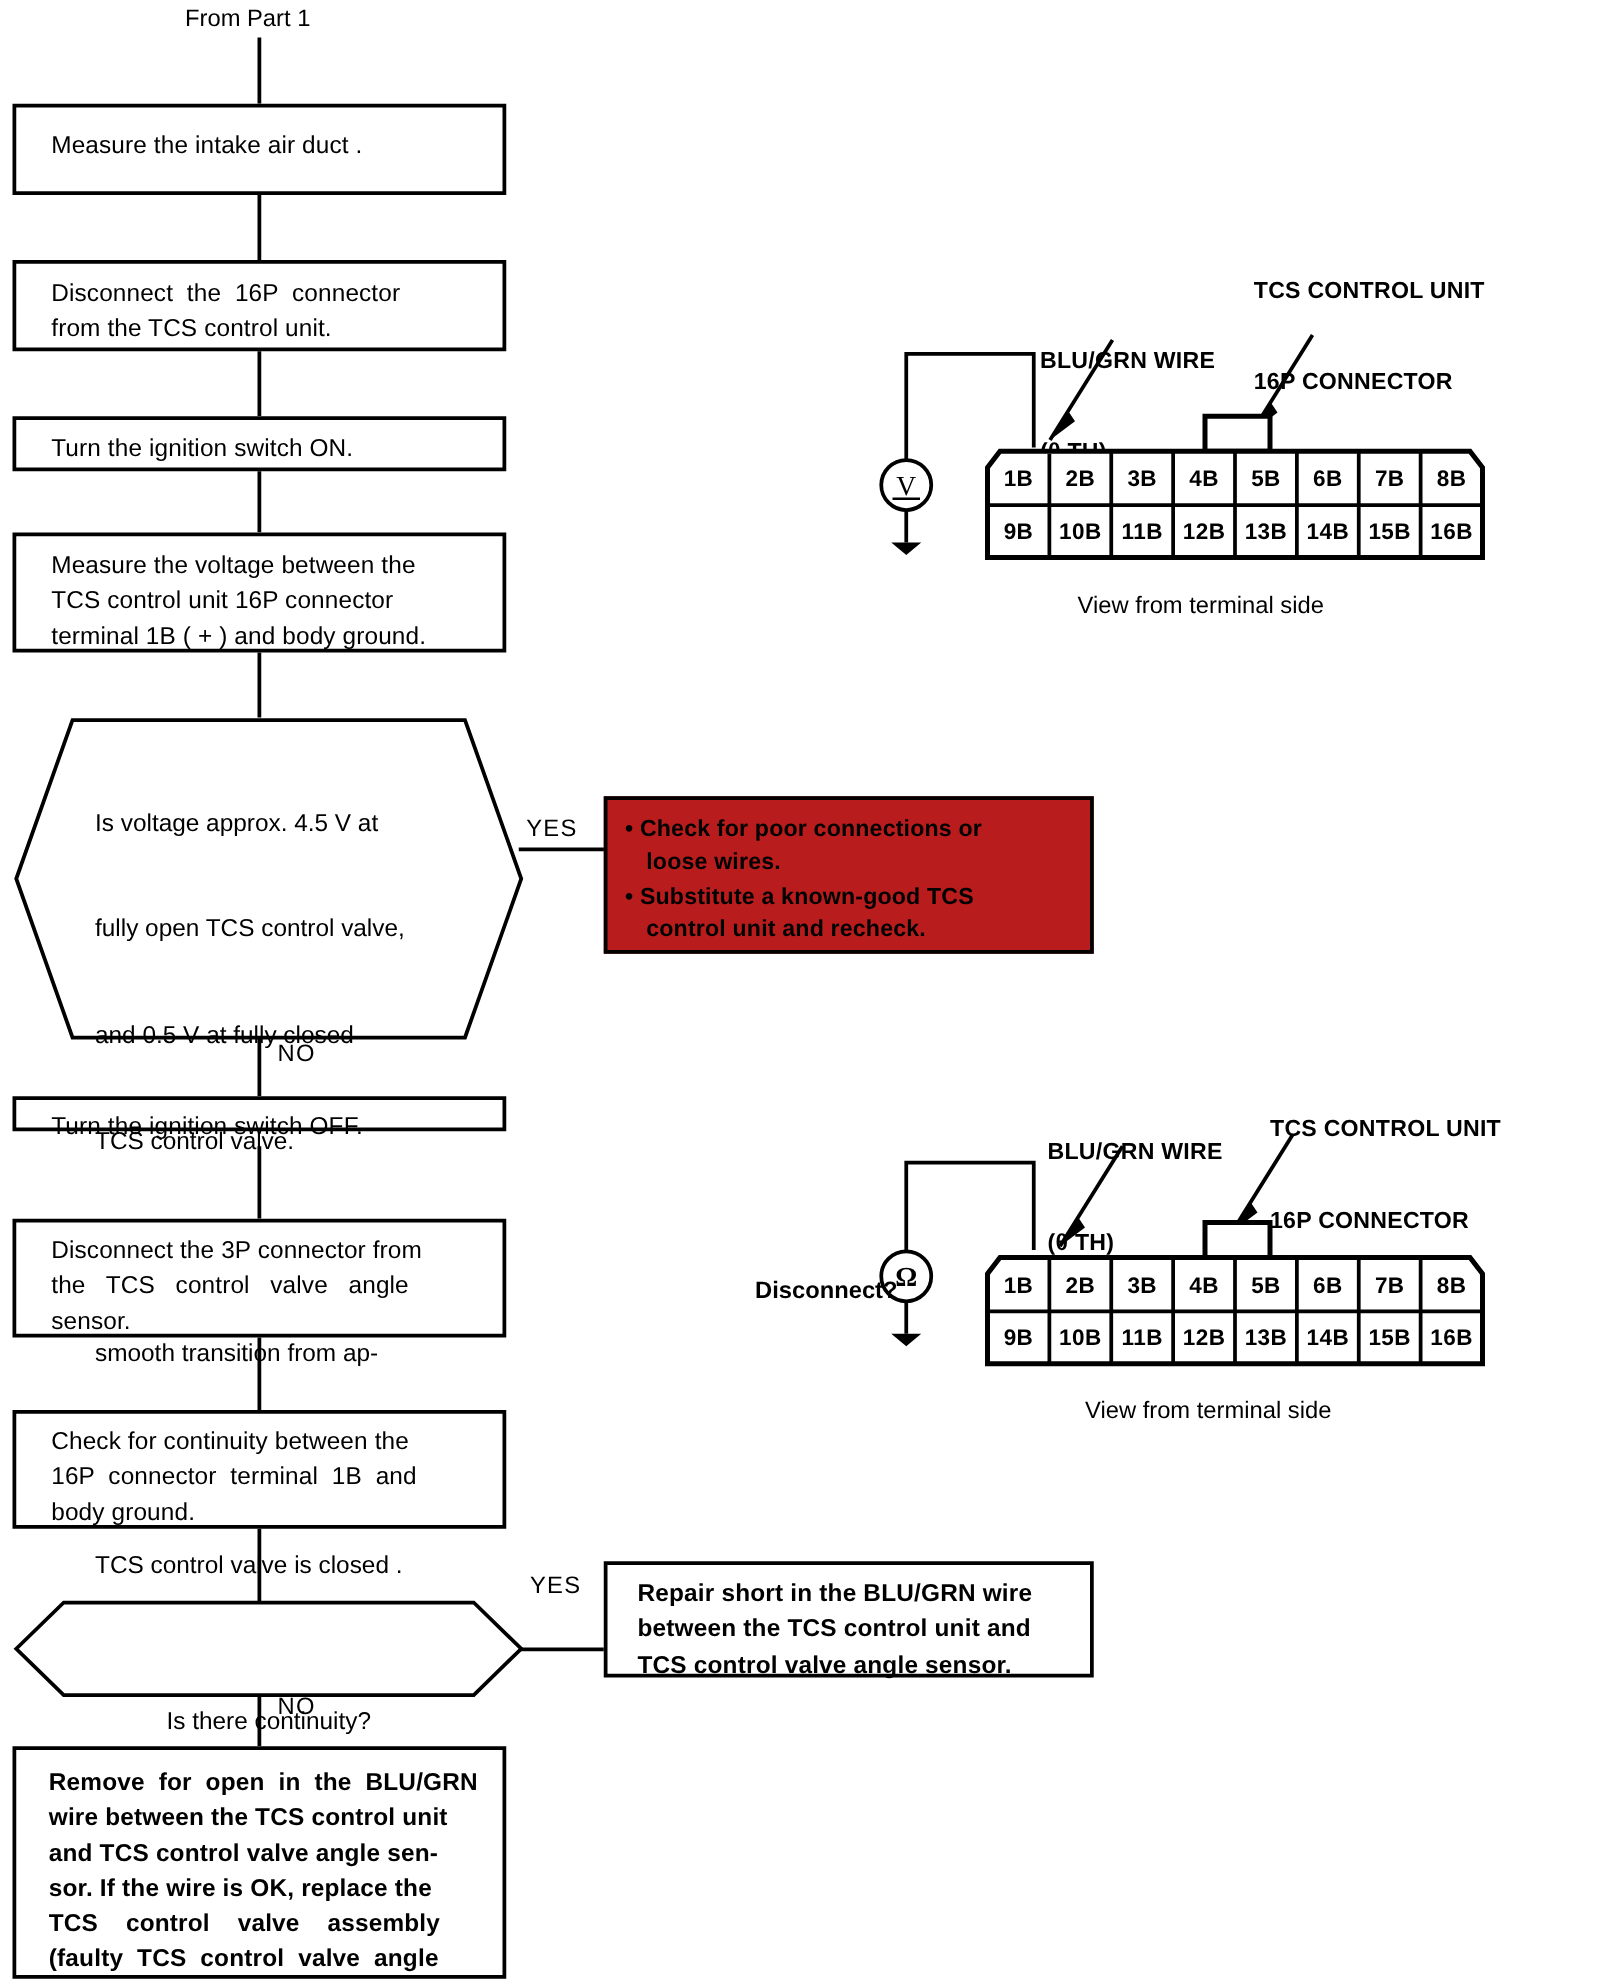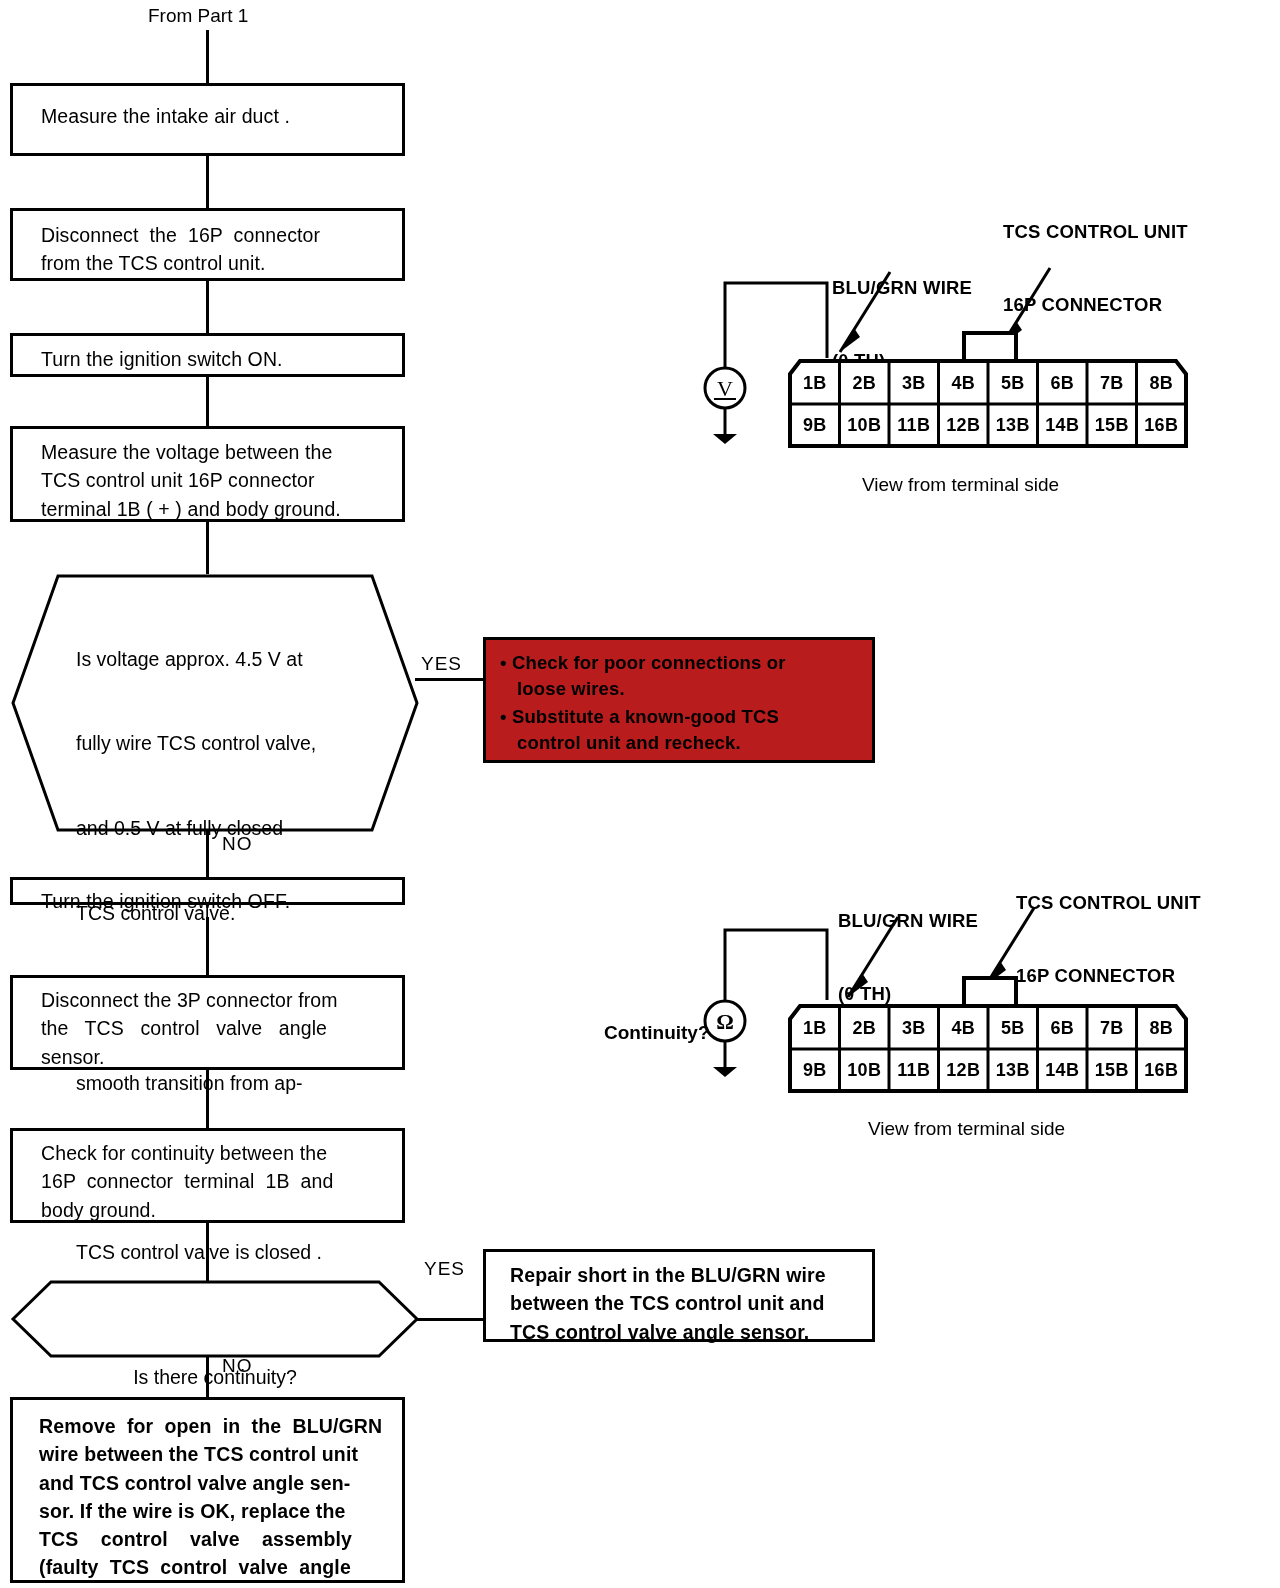--- a/index.html
+++ b/index.html
@@ -150,21 +150,21 @@
 </div>
 <div class="vline" style="left:206px; top:522px; height:52px;"></div>
 
 <div class="hexwrap" style="left:10px; top:572px;">
   <svg width="410" height="262" viewBox="0 0 410 262">
     <polygon points="3,131 48,4 362,4 407,131 362,258 48,258" fill="#ffffff" stroke="#000000" stroke-width="3"></polygon>
   </svg>
 </div>
 <div class="hextext" style="left:76px; top:588px; width:330px;">
   <span class="ln">Is voltage approx. 4.5 V at</span>
-  <span class="ln">fully wire TCS control valve,</span>
+  <span class="ln">fully open TCS control valve,</span>
   <span class="ln">and 0.5 V at fully closed</span>
   <span class="ln">TCS control valve.</span>
   <span class="ln">NOTE: There should be a</span>
   <span class="ln">smooth transition from ap-</span>
   <span class="ln">prox. 4.5 V and 0.5 V as the</span>
   <span class="ln">TCS control valve is closed .</span>
 </div>
 
 <div class="hline" style="left:415px; top:678px; width:70px;"></div>
 <div class="branch-label" style="left:421px; top:653px;">YES</div>
@@ -327,21 +327,21 @@
 <div class="meter" style="left:700px; top:925px;">
   <svg width="140" height="170" viewBox="0 0 140 170">
     <path d="M25,75 L25,5 L127,5 L127,75" fill="none" stroke="#000" stroke-width="3"></path>
     <circle cx="25" cy="96" r="20" fill="#fff" stroke="#000" stroke-width="3"></circle>
     <text x="25" y="99" font-family="Liberation Serif, serif" font-size="22" font-weight="bold" text-anchor="middle" dominant-baseline="middle" fill="#000">Ω</text>
     <line x1="25" y1="116" x2="25" y2="142" stroke="#000" stroke-width="3"></line>
     <polygon points="13,142 37,142 25,152" fill="#000"></polygon>
   </svg>
 </div>
 
-<div class="caption" style="left:604px; top:1022px; font-weight:bold; font-size:19px;">Continuity?</div>
+<div class="caption" style="left:604px; top:1022px; font-weight:bold; font-size:19px;">Disconnect?</div>
 
 <div class="connector" style="left:786px; top:975px;">
   <svg width="404" height="120" viewBox="0 0 404 120">
     <rect x="178" y="3" width="52" height="28" fill="#fff" stroke="#000" stroke-width="4"></rect>
     <path d="M4,44 L14,31 L390,31 L400,44 L400,116 L4,116 Z" fill="#fff" stroke="#000" stroke-width="4"></path>
     <line x1="4" y1="74" x2="400" y2="74" stroke="#000" stroke-width="3"></line>
     <line x1="53.5" y1="33" x2="53.5" y2="116" stroke="#000" stroke-width="3"></line>
     <line x1="103" y1="31" x2="103" y2="116" stroke="#000" stroke-width="3"></line>
     <line x1="152.5" y1="31" x2="152.5" y2="116" stroke="#000" stroke-width="3"></line>
     <line x1="202" y1="31" x2="202" y2="116" stroke="#000" stroke-width="3"></line>

